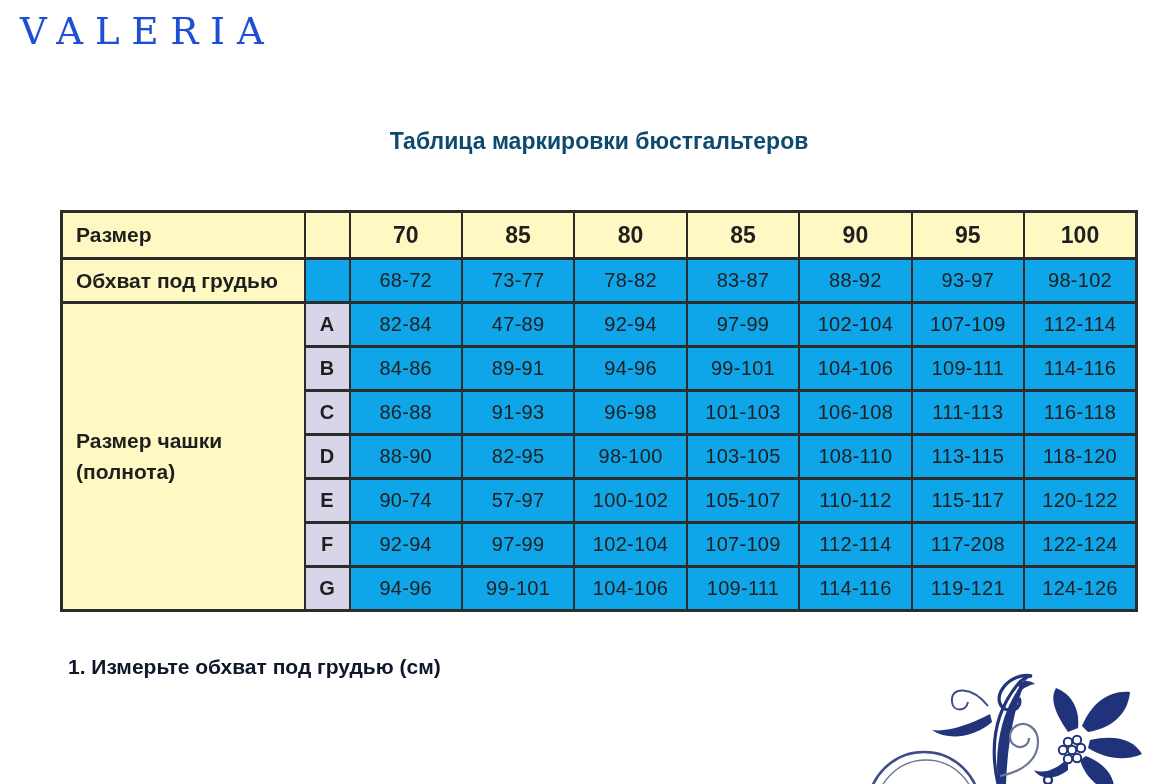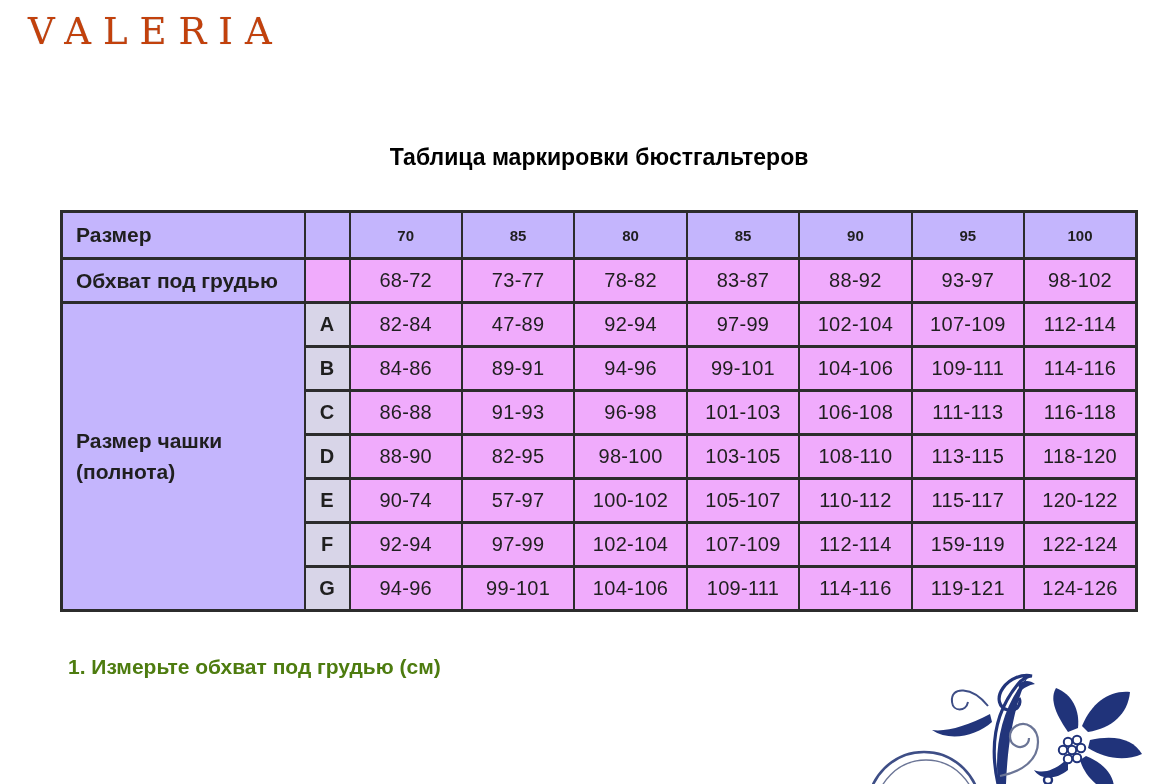--- a/index.html
+++ b/index.html
@@ -6,37 +6,37 @@
   html, body {
     width: 1173px; height: 784px;
     background: #ffffff;
     overflow: hidden;
     position: relative;
     font-family: "Liberation Sans", "DejaVu Sans", sans-serif;
     color: #1f1f1f;
   }
   .logo {
     position: absolute;
-    left: 28px; top: 10px;
+    left: 20px; top: 10px;
     font-family: "DejaVu Serif", "Liberation Serif", serif;
     font-size: 37px;
     letter-spacing: 12px;
-    color: #c2410c;
+    color: #1d4ed8;
     font-weight: 500;
     text-shadow: 0 0 1px #b9bdc9;
     white-space: nowrap;
   }
   .title {
     position: absolute;
-    left: 60px; top: 144px;
+    left: 60px; top: 128px;
     width: 1078px;
     text-align: center;
     font-size: 23px;
     font-weight: bold;
-    color: #000000;
+    color: #0c4a6e;
   }
   table.size-table {
     position: absolute;
     left: 60px; top: 210px;
     width: 1078px;
     border-collapse: collapse;
     table-layout: fixed;
     font-size: 20px;
   }
   table.size-table td, table.size-table th {
@@ -44,42 +44,42 @@
     border-top-width: 3px;
     border-bottom-width: 3px;
     text-align: center;
     vertical-align: middle;
     overflow: hidden;
     white-space: nowrap;
   }
   table.size-table { border: 3px solid #2c2c2c; }
   tr.header-row { height: 47px; }
   tr.data-row   { height: 44px; }
-  .peach    { background: #c4b5fd; }
+  .peach    { background: #fef9c3; }
   .lavender { background: #D8D5E8; }
-  .white-bg { background: #f0abfc; }
+  .white-bg { background: #0ea5e9; }
   .row-label {
     text-align: left !important;
     padding-left: 13px;
     font-weight: bold;
     font-size: 21px;
     white-space: normal !important;
   }
   .cup-label-cell { line-height: 1.45; }
-  .col-head { font-weight: bold; font-size: 15px; }
+  .col-head { font-weight: bold; font-size: 23px; }
   .cup-letter { font-weight: bold; font-size: 20px; }
   .range-cell { font-weight: normal; letter-spacing: 0.3px; }
   .instructions {
     position: absolute;
     left: 68px; top: 655px;
   }
   .instruction-item {
     font-size: 21px;
     font-weight: bold;
-    color: #4d7c0f;
+    color: #0f172a;
     margin-bottom: 26px;
     white-space: nowrap;
   }
   .ornament {
     position: absolute;
     left: 872px; top: 668px;
     width: 280px; height: 116px;
   }
 </style>
 </head>
@@ -171,21 +171,21 @@
         <td class="white-bg range-cell">115-117</td>
         <td class="white-bg range-cell">120-122</td>
       </tr>
       <tr class="data-row">
         <td class="lavender cup-letter">F</td>
         <td class="white-bg range-cell">92-94</td>
         <td class="white-bg range-cell">97-99</td>
         <td class="white-bg range-cell">102-104</td>
         <td class="white-bg range-cell">107-109</td>
         <td class="white-bg range-cell">112-114</td>
-        <td class="white-bg range-cell">159-119</td>
+        <td class="white-bg range-cell">117-208</td>
         <td class="white-bg range-cell">122-124</td>
       </tr>
       <tr class="data-row">
         <td class="lavender cup-letter">G</td>
         <td class="white-bg range-cell">94-96</td>
         <td class="white-bg range-cell">99-101</td>
         <td class="white-bg range-cell">104-106</td>
         <td class="white-bg range-cell">109-111</td>
         <td class="white-bg range-cell">114-116</td>
         <td class="white-bg range-cell">119-121</td>

